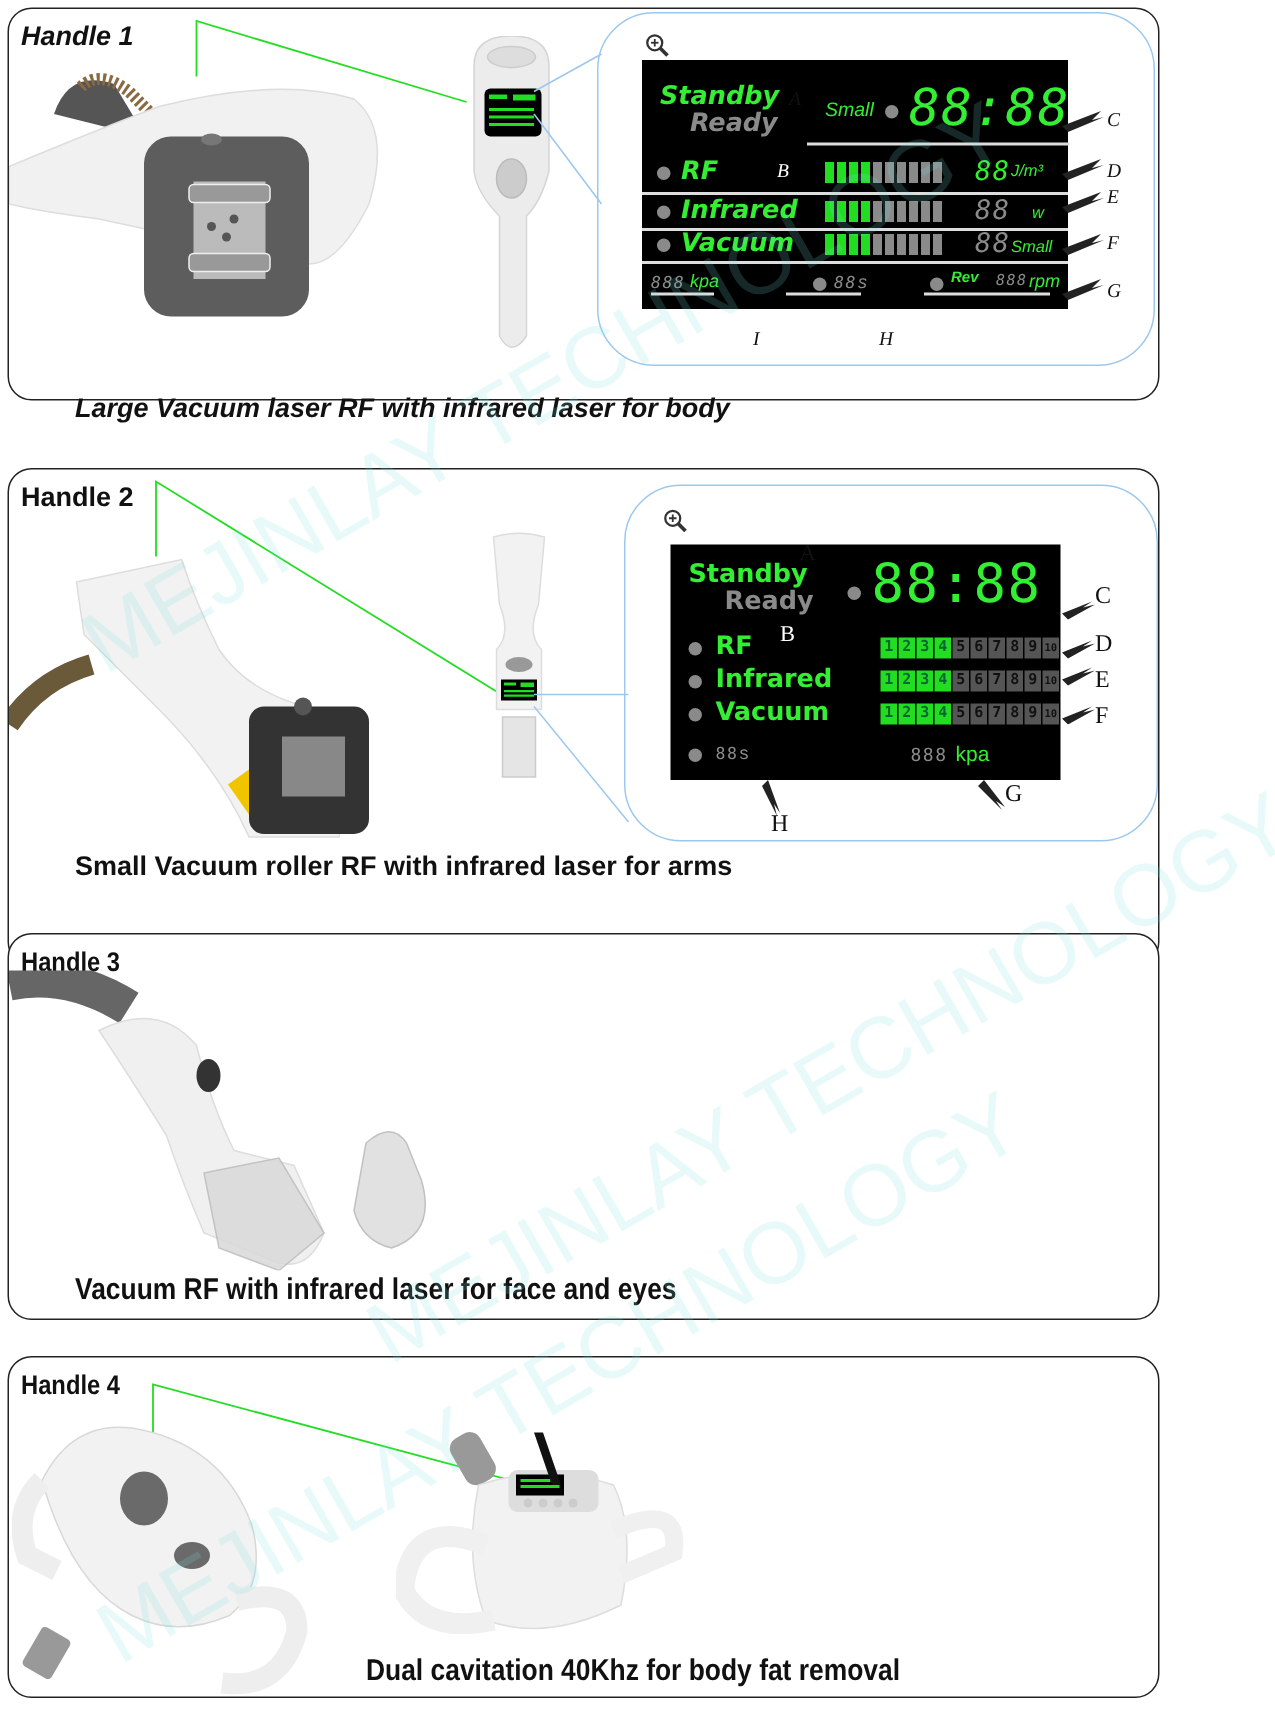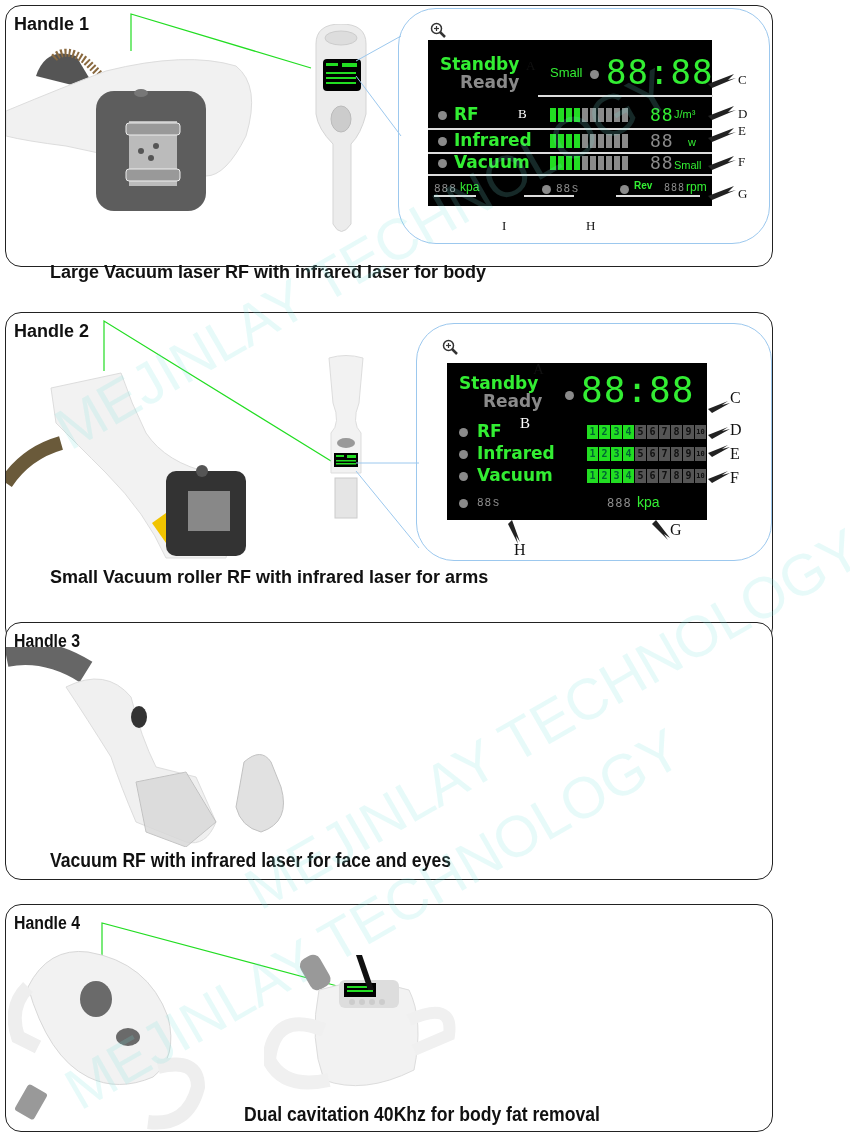--- a/index.html
+++ b/index.html
@@ -24,21 +24,21 @@
   .num-cell.on { background: #22dd22; color: #063; }
   .hline { position: absolute; height: 2px; background: #ddd; }
   .marker { position: absolute; font-family: "Liberation Serif", serif; font-size: 13px; color: #111; }
   .marker.white { color: #fff; }
   .device { position: absolute; }
   .watermark { position: absolute; font-size: 58px; color: rgba(120,225,220,0.18); font-family: "Liberation Sans", sans-serif; transform-origin: left center; white-space: nowrap; pointer-events: none; }
 </style>
 </head>
 <body>
 
-<div class="panel" style="top:5px; height:262px;">
+<div class="panel" style="top:5px; height:262px;font-style:italic;">
   <div class="handle-title">Handle 1</div>
 
   <svg class="device" style="left:0;top:0;" width="420" height="120">
     <polyline points="125,45 125,8 305,62" fill="none" stroke="#22dd22" stroke-width="1.2"></polyline>
   </svg>
 
   <svg class="device" style="left:0;top:20px;" width="270" height="200">
     <path d="M30,50 Q40,20 70,30 L85,55 L70,60 Z" fill="#555"></path>
     <path d="M48,32 Q60,20 80,35 L95,50" fill="none" stroke="#8a6a40" stroke-width="8" stroke-dasharray="2,2"></path>
     <path d="M0,85 Q60,60 100,45 Q180,25 230,40 Q255,60 240,110 Q220,150 200,150 L60,120 Q20,115 0,110 Z" fill="#f1f1f1" stroke="#ddd"></path>

